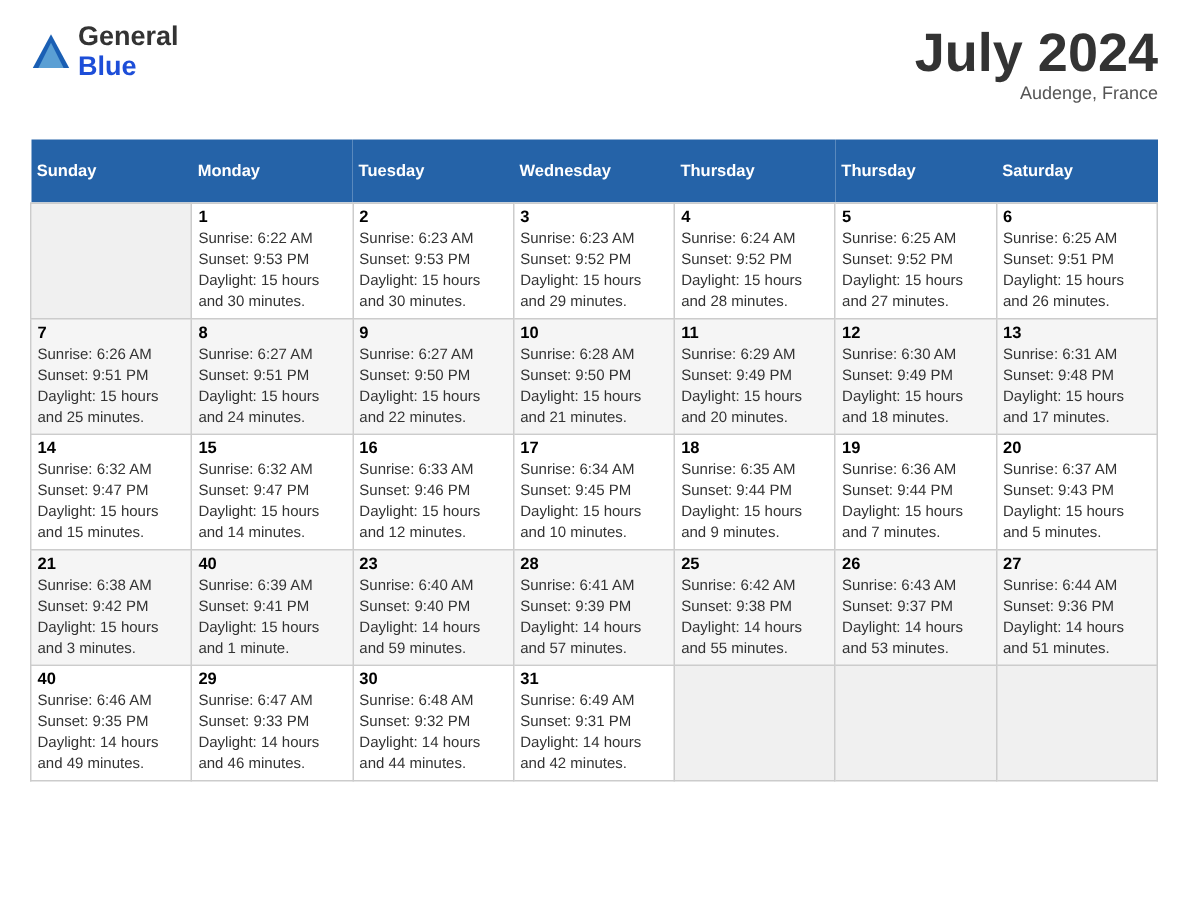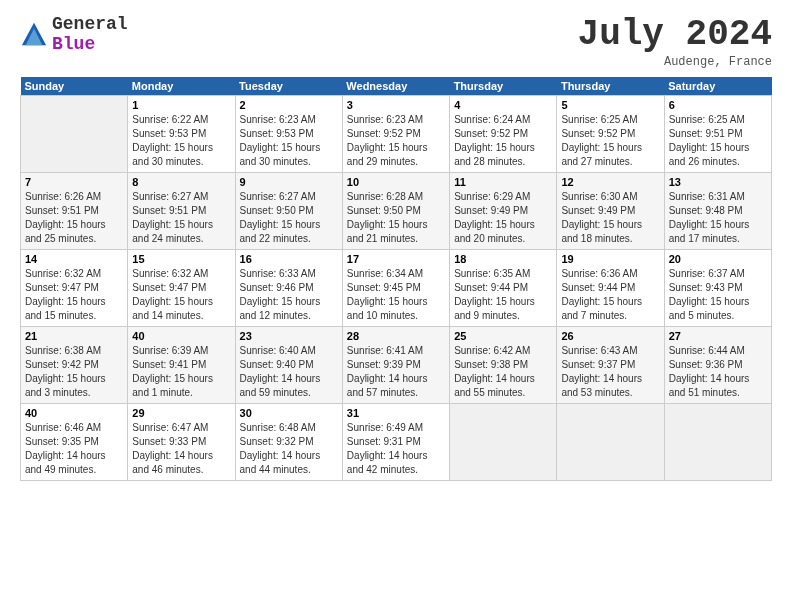--- a/index.html
+++ b/index.html
@@ -12,35 +12,34 @@
     }
     .page {
       width: 792px;
       height: 612px;
       padding: 15px 20px 10px 20px;
     }
     .header {
       display: flex;
       justify-content: space-between;
       align-items: flex-start;
-      margin-bottom: 8px;
-      font-family: Liberation Mono, monospace;
+      margin-bottom: 24px;
     }
     .logo {
       display: flex;
       align-items: center;
       gap: 4px;
     }
     .logo-text {
       font-size: 18px;
       font-weight: bold;
       line-height: 1.1;
     }
     .logo-general { color: #333; }
-    .logo-blue { color: #a21caf; }
+    .logo-blue { color: #1d4ed8; }
     .logo-icon {
       width: 28px;
       height: 28px;
     }
     .title-block {
       text-align: right;
     }
     .month-title {
       font-size: 36px;
       font-weight: bold;
@@ -52,21 +51,21 @@
       color: #555;
     }
     table {
       width: 100%;
       border-collapse: collapse;
       font-size: 9.5px;
     }
     thead tr th {
       background-color: #2563a8;
       color: white;
-      padding: 3px 4px;
+      padding: 15px 4px;
       text-align: left;
       font-size: 11px;
       font-weight: bold;
     }
     tbody tr td {
       border: 1px solid #ccc;
       vertical-align: top;
       padding: 3px 4px;
       height: 72px;
       width: 14.28%;

